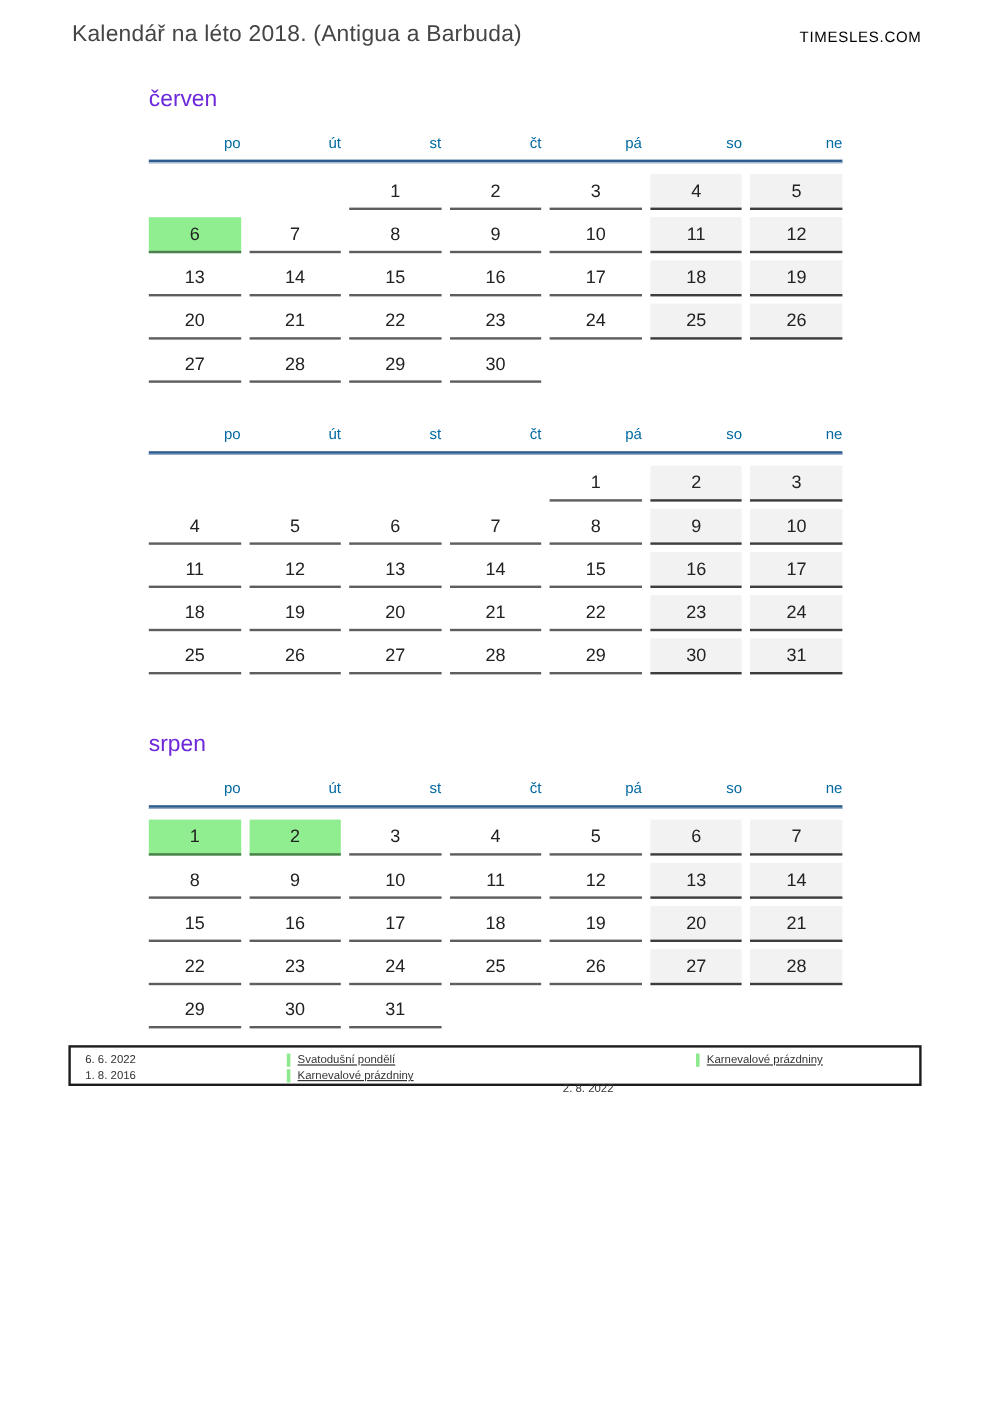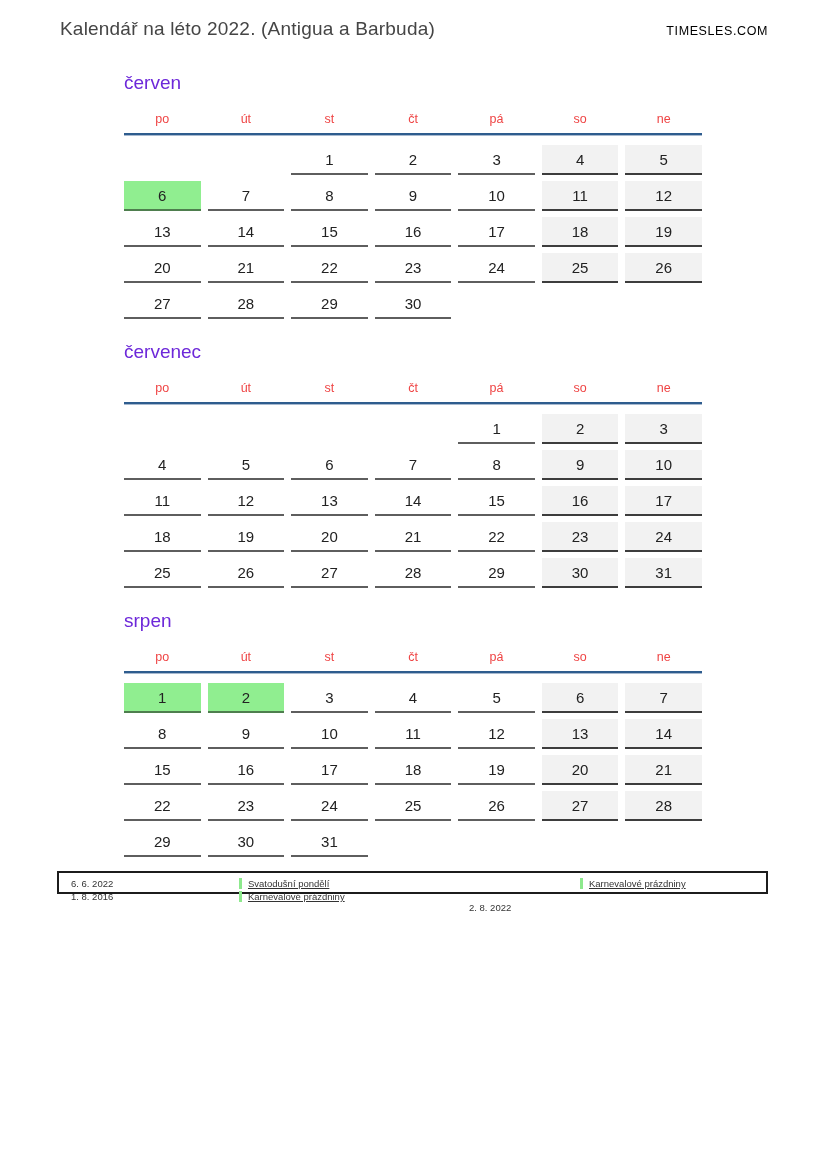--- a/index.html
+++ b/index.html
@@ -22,58 +22,58 @@
   .month:nth-of-type(1){top:70px;}
   .month:nth-of-type(2){top:339px;}
   .month:nth-of-type(3){top:608px;}
   .month-title{
     height:26px;line-height:26px;
     font-size:19px;color:#6d28d9;
   }
   .cal-grid{display:grid;grid-template-columns:repeat(7,1fr);column-gap:7px;}
   .weekday-row{margin-top:14px;height:18px;}
   .weekday-row span{
-    text-align:center;font-size:12.5px;color:#ef4444;line-height:18px;
+    text-align:right;font-size:12.5px;color:#0369a1;line-height:18px;
   }
   .header-rule{
     margin-top:5px;height:2px;background:#2e5c8e;
     border-bottom:1px solid #a7b9cf;
   }
   .days{margin-top:9px;row-gap:6px;}
   .day{
     height:28px;display:flex;align-items:center;justify-content:center;
     font-size:15px;color:#222;
     border-bottom:2px solid #5e5e5e;box-sizing:content-box;
   }
   .day.weekend{background:#f2f2f2;border-bottom-color:#3d3d3d;}
   .day.holiday{background:#90ee90;border-bottom-color:#4e7e4e;}
   .day.empty{border-bottom:none;background:none;}
   
   .legend{
-    position:absolute;left:57px;top:871px;width:711px;height:23px;
+    position:absolute;left:57px;top:871px;width:711px;height:34px;
     border:2px solid #1c1c1c;box-sizing:border-box;padding-left:20px;
   }
   .legend-col{position:absolute;top:4px;}
   .legend-col-1{left:12px;}
   .legend-col-2{left:410px;}
   .legend-entry{display:flex;align-items:center;height:13px;line-height:13px;}
   .legend-date{font-size:9.5px;color:#333;display:inline-block;}
   .legend-col-1 .legend-date{width:168px;}
   .legend-col-2 .legend-date{width:111px;margin-top:48px;}
   .legend-bar{
     display:inline-block;width:3px;height:11px;background:#8de98d;
     margin-right:6px;flex:0 0 3px;
   }
   .legend-label{font-size:9.5px;color:#333;white-space:nowrap;text-decoration:underline;}
 </style>
 </head>
 <body>
 
 <div class="page">
-  <h1 class="page-title">Kalendář na léto 2022. (Antigua a Barbuda)</h1>
+  <h1 class="page-title">Kalendář na léto 2018. (Antigua a Barbuda)</h1>
   <a class="site-link">TIMESLES.COM</a>
 
   <div id="months">
       <section class="month">
         <div class="month-title">červen</div>
         <div class="cal-grid weekday-row">
           <span>po</span>
           <span>út</span>
           <span>st</span>
           <span>čt</span>
@@ -114,21 +114,20 @@
           <div class="day">27</div>
           <div class="day">28</div>
           <div class="day">29</div>
           <div class="day">30</div>
           <div class="day empty"></div>
           <div class="day empty"></div>
           <div class="day empty"></div>
         </div>
       </section>
       <section class="month">
-        <div class="month-title">červenec</div>
         <div class="cal-grid weekday-row">
           <span>po</span>
           <span>út</span>
           <span>st</span>
           <span>čt</span>
           <span>pá</span>
           <span>so</span>
           <span>ne</span>
         </div>
         <div class="header-rule"></div>

